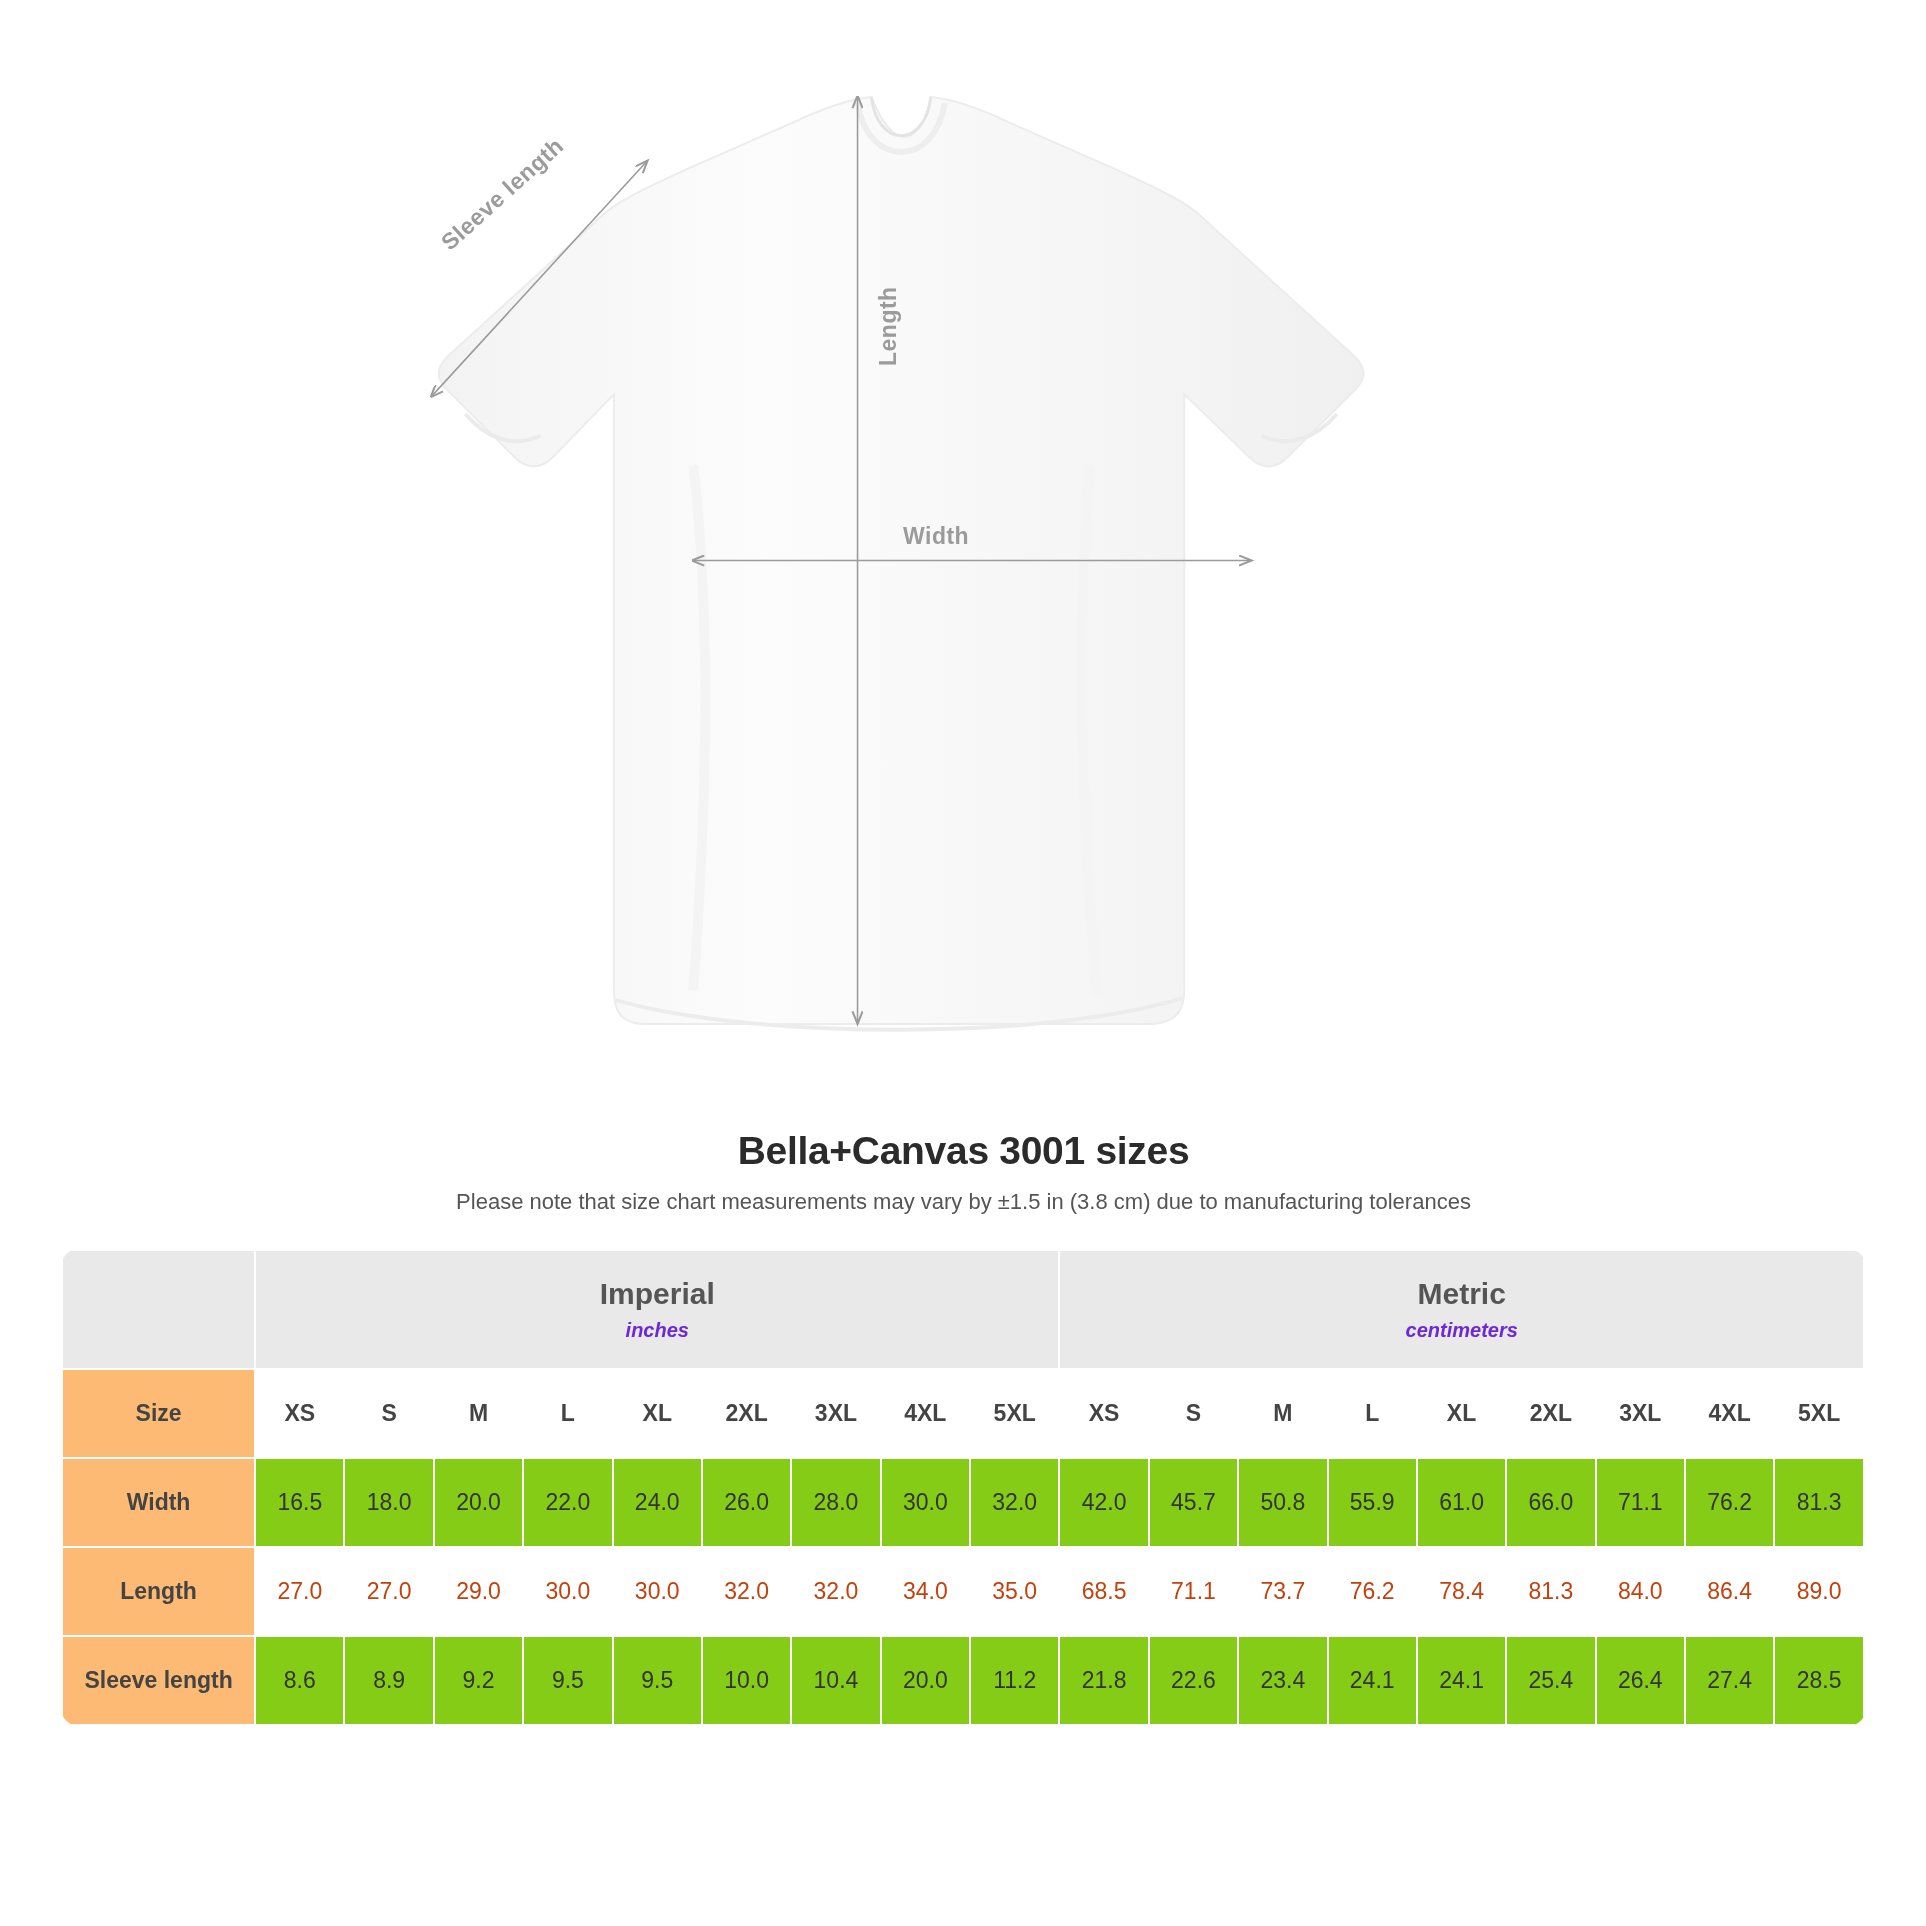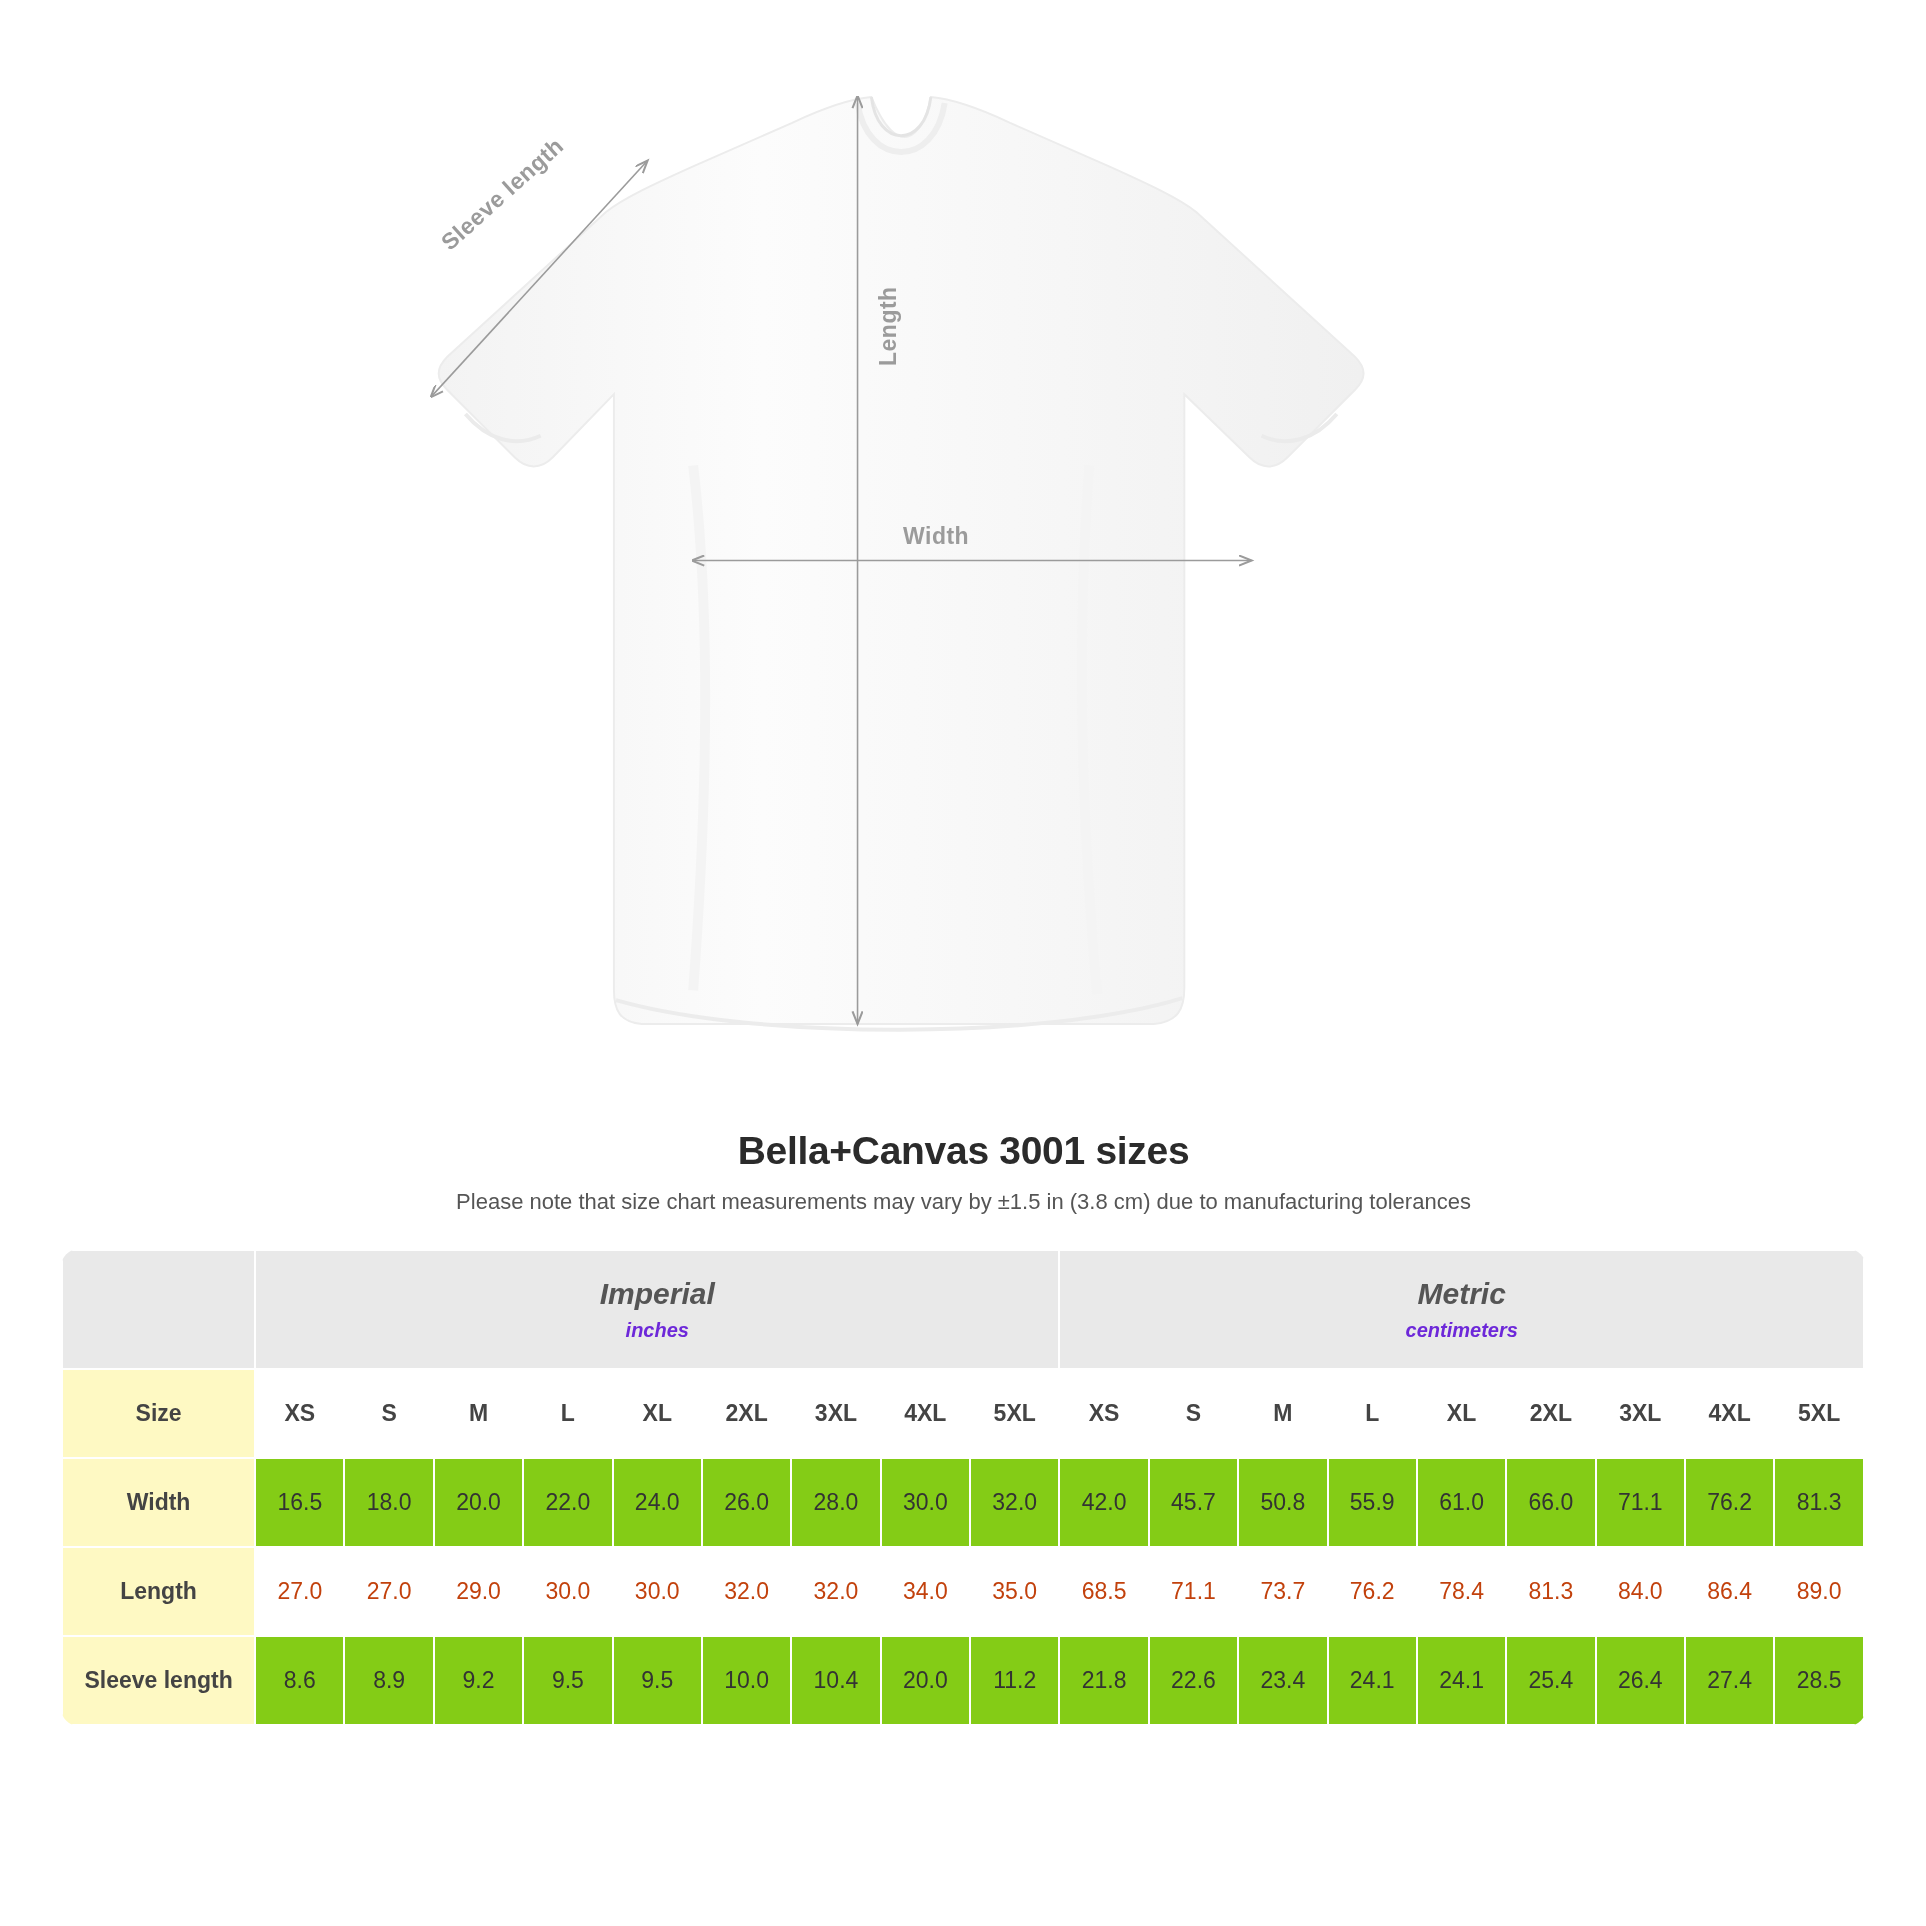--- a/index.html
+++ b/index.html
@@ -86,35 +86,34 @@
     text-align: center;
     vertical-align: middle;
   }
   .unit-head {
     background: #e9e9e9;
     height: 117px;
     padding: 0;
   }
   .unit-title {
     font-size: 30px;
-    font-style: italic;
     font-weight: bold;
     color: #555555;
   }
   .unit-sub {
     font-size: 20px;
     font-style: italic;
     color: #6d28d9;
     margin-top: 8px;
   }
   .corner-cell {
     background: #e9e9e9;
   }
   .row-head {
-    background: #fef9c3;
+    background: #fdba74;
     font-size: 23px;
     font-weight: bold;
     color: #444444;
     height: 85px;
     margin-top: 26px;
   }
   .size-head {
     background: #ffffff;
     font-size: 23px;
     font-weight: bold;

